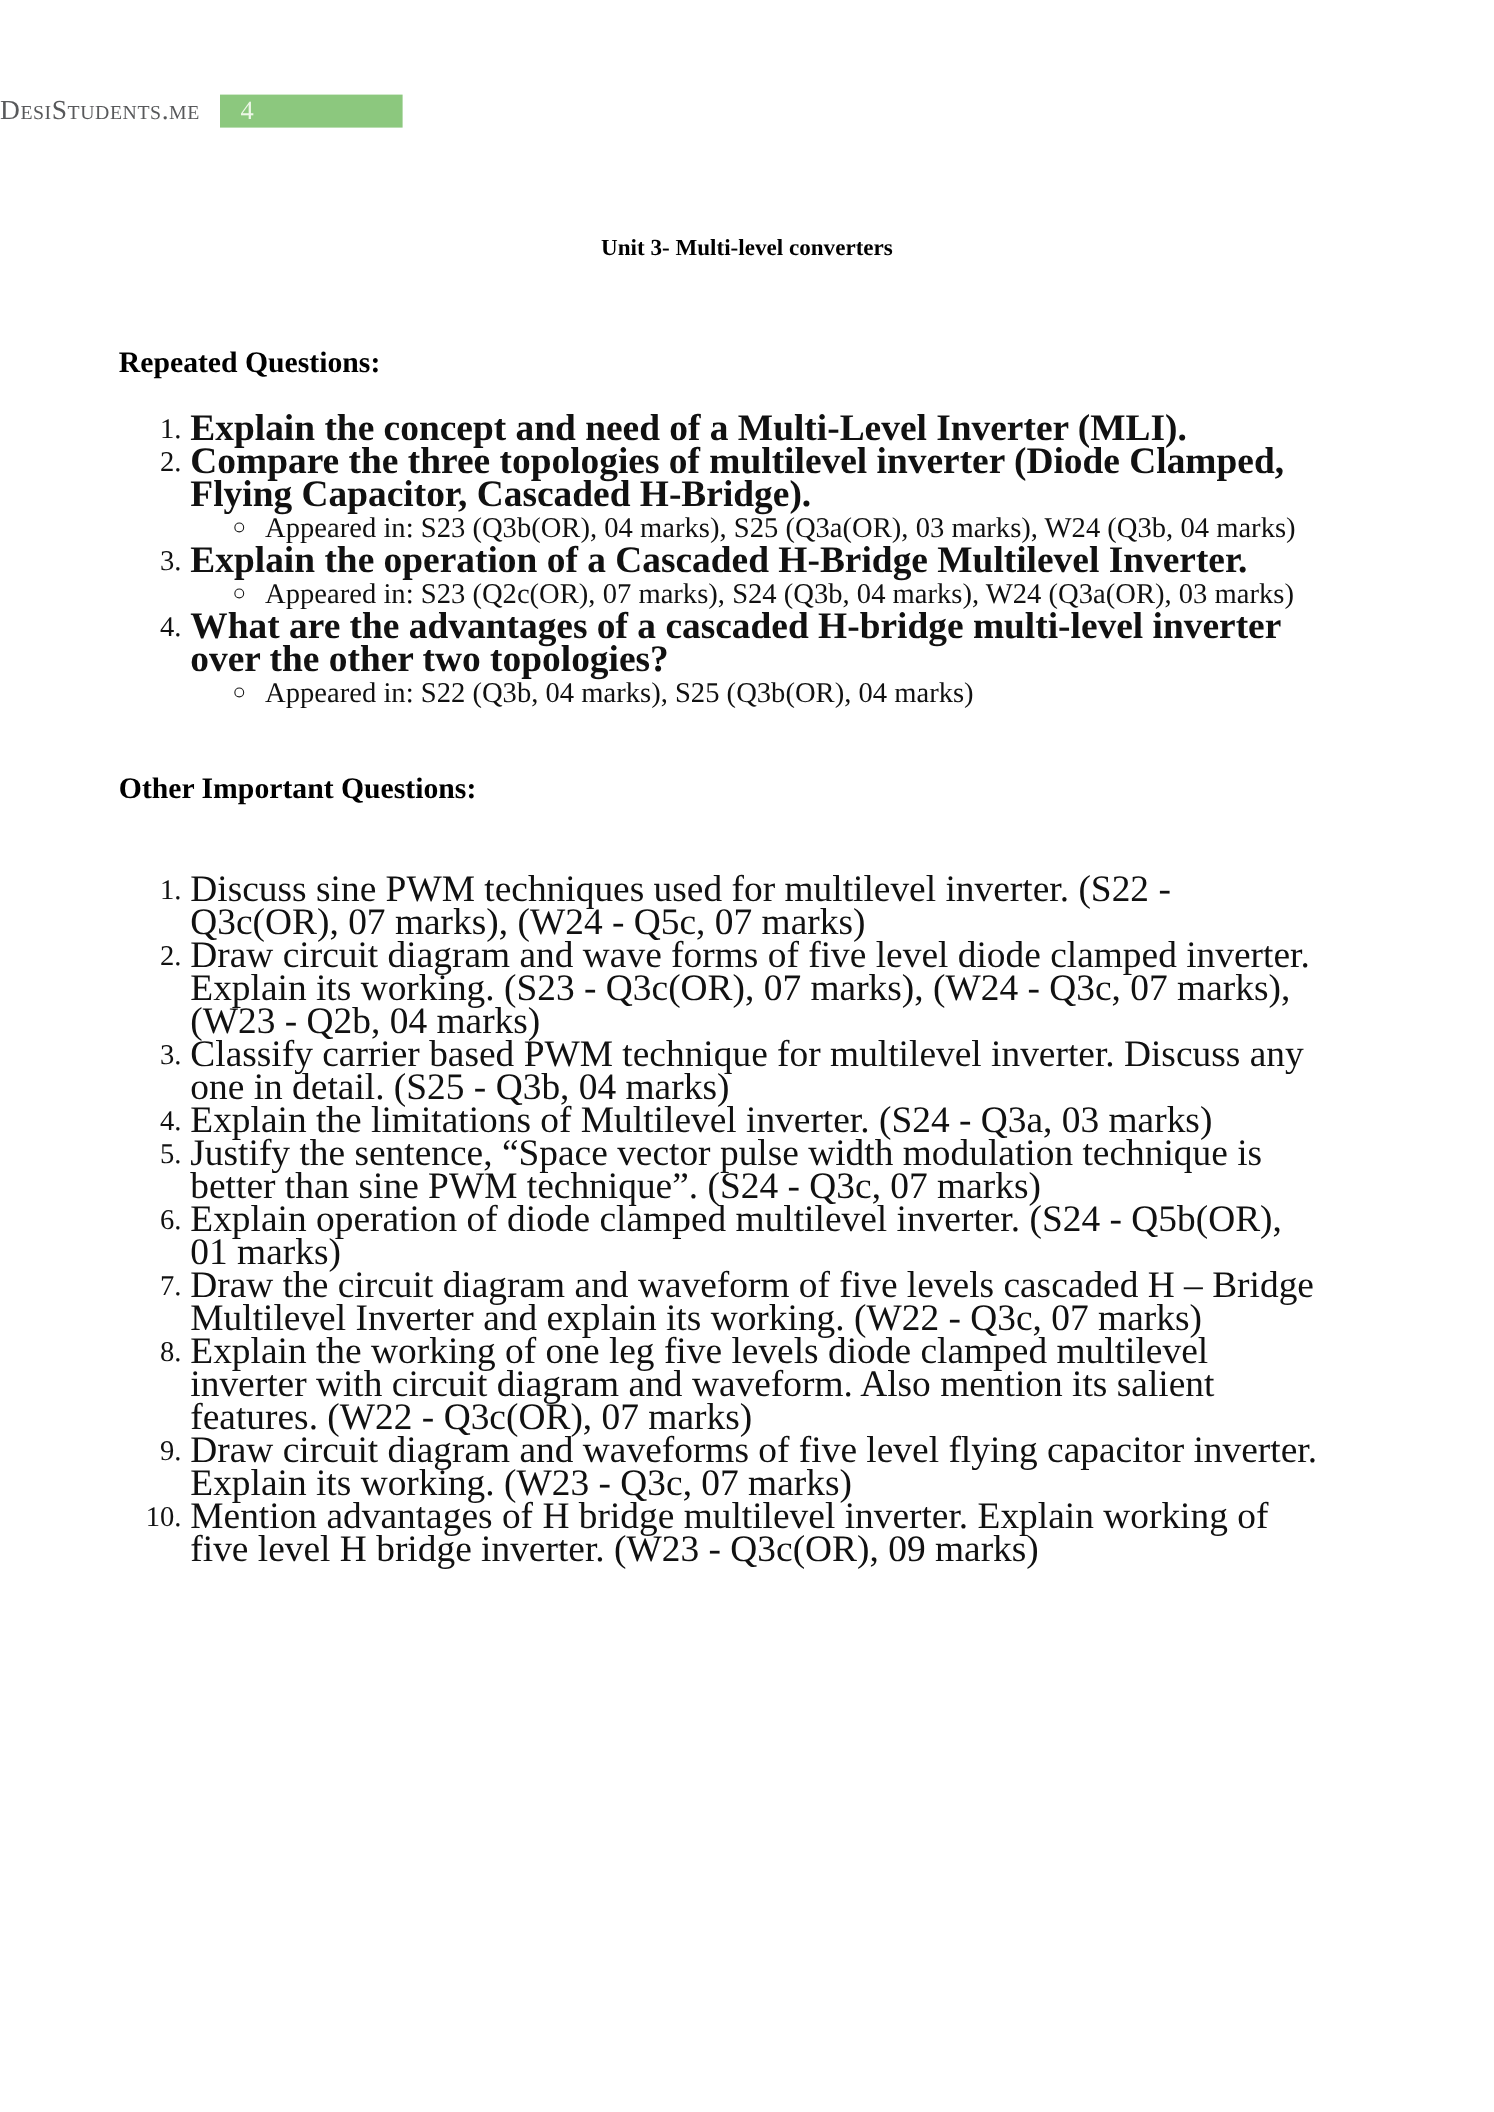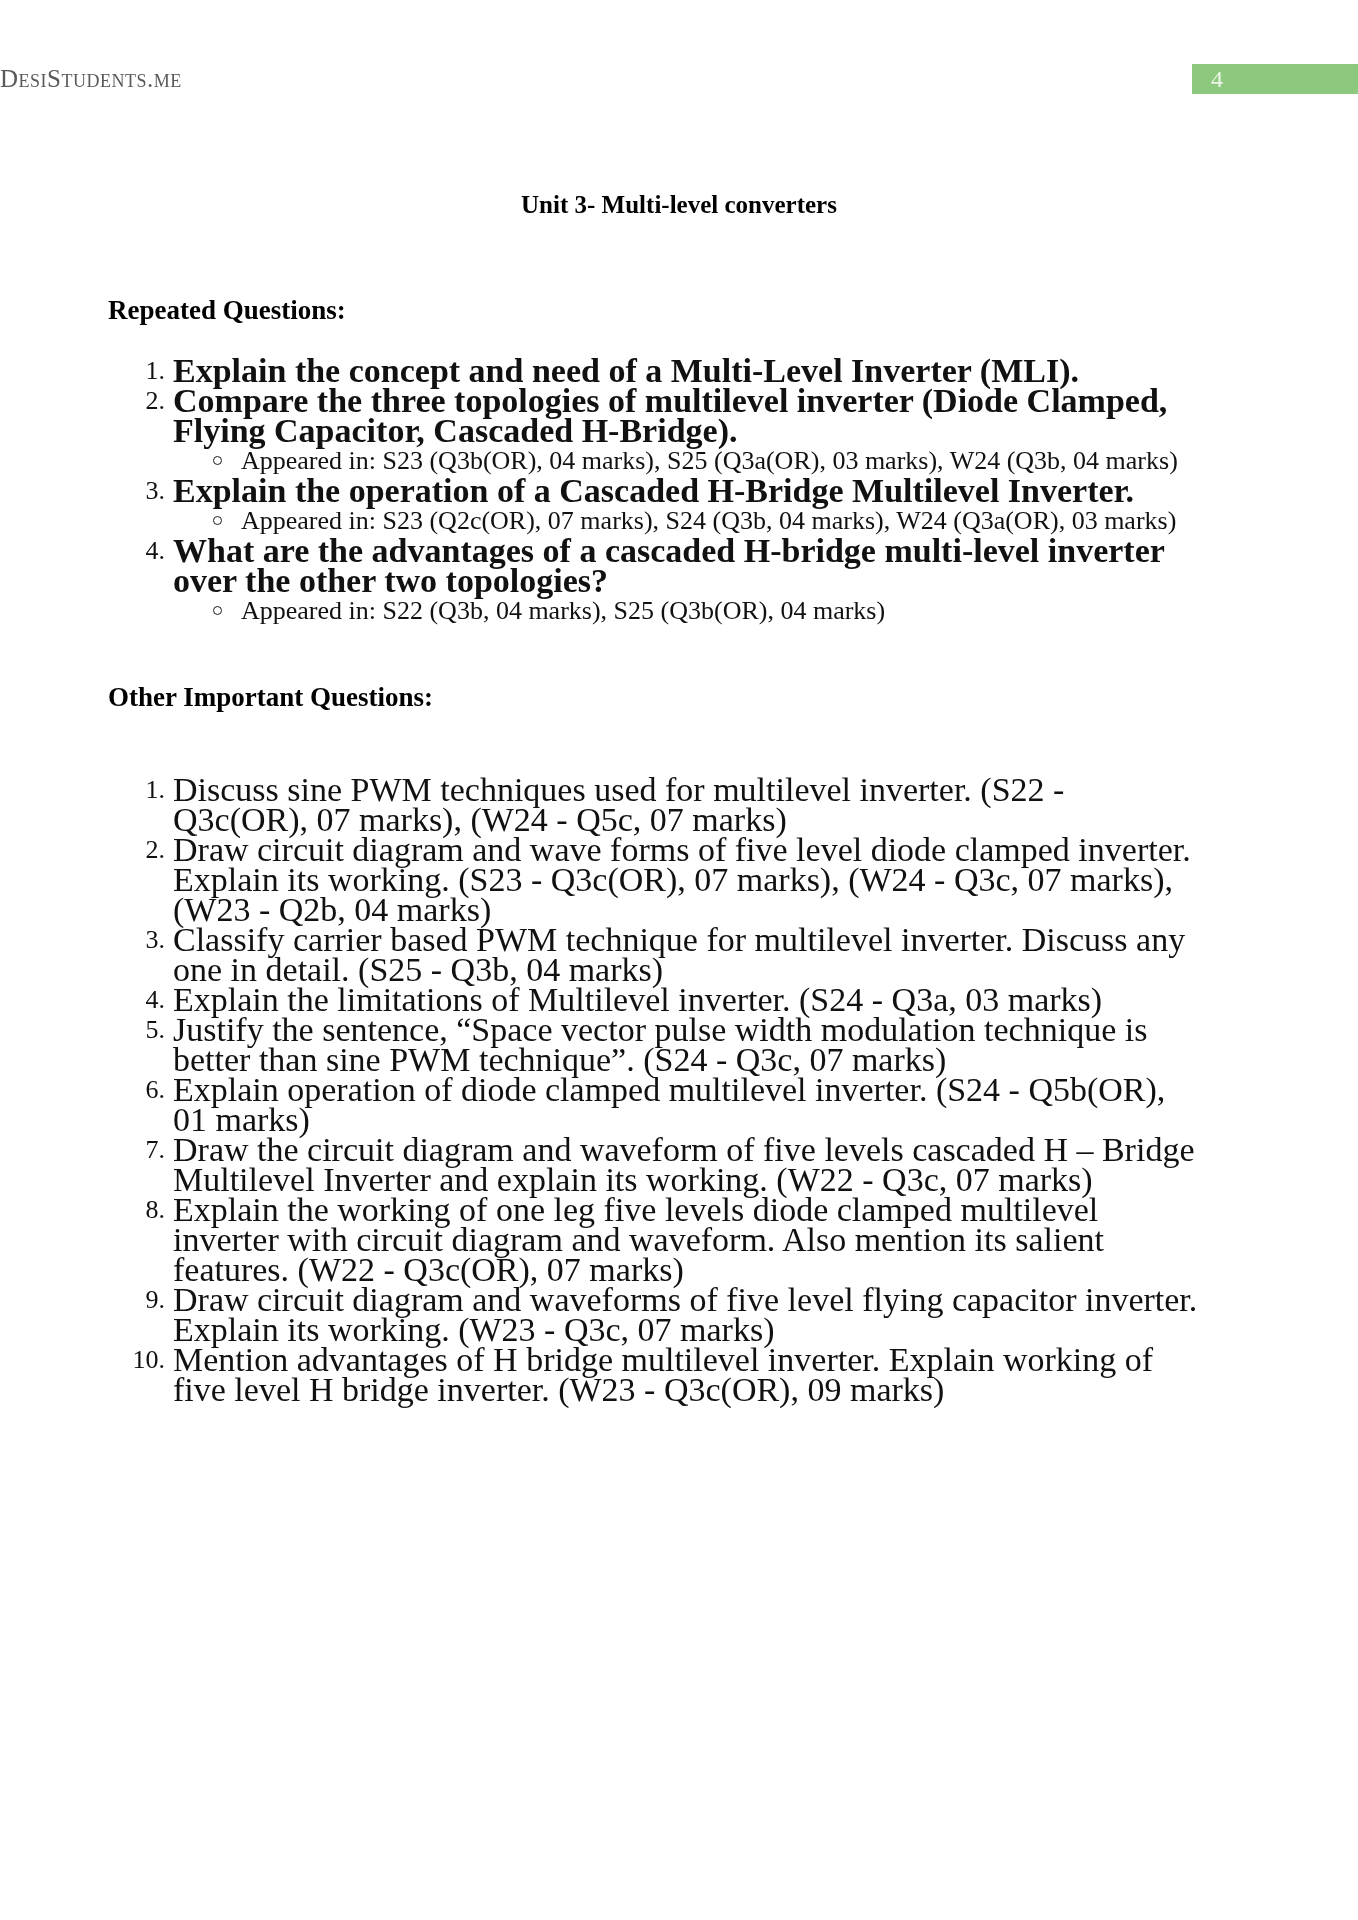--- a/index.html
+++ b/index.html
@@ -9,23 +9,23 @@
     height: 1920px;
     font-family: "Liberation Serif", serif;
     color: #111111;
     position: relative;
     overflow: hidden;
   }
   .page { width: 1358px; height: 1920px; background: #ffffff; }
 
   
   .page-header {
-    margin-top: 59px;
+    margin-top: 81px;
     display: flex;
-    justify-content: space-between;
+    justify-content: flex-start;
     align-items: center;
     height: 40px;
   }
   .brand {
     font-variant: small-caps;
     font-size: 25px;
     letter-spacing: 0.5px;
     color: #58595b;
     margin-right: 18px;
   }
@@ -39,21 +39,21 @@
   }
   .badge-num {
     font-size: 24px;
     color: #edf7e7;
   }
 
   
   .doc-title {
     margin-top: 92px;
     text-align: center;
-    font-size: 25px;
+    font-size: 21px;
     font-weight: bold;
     color: #000000;
   }
 
   
   .content {
     margin-left: 108px;
     width: 1095px;
   }
   .section-heading {

